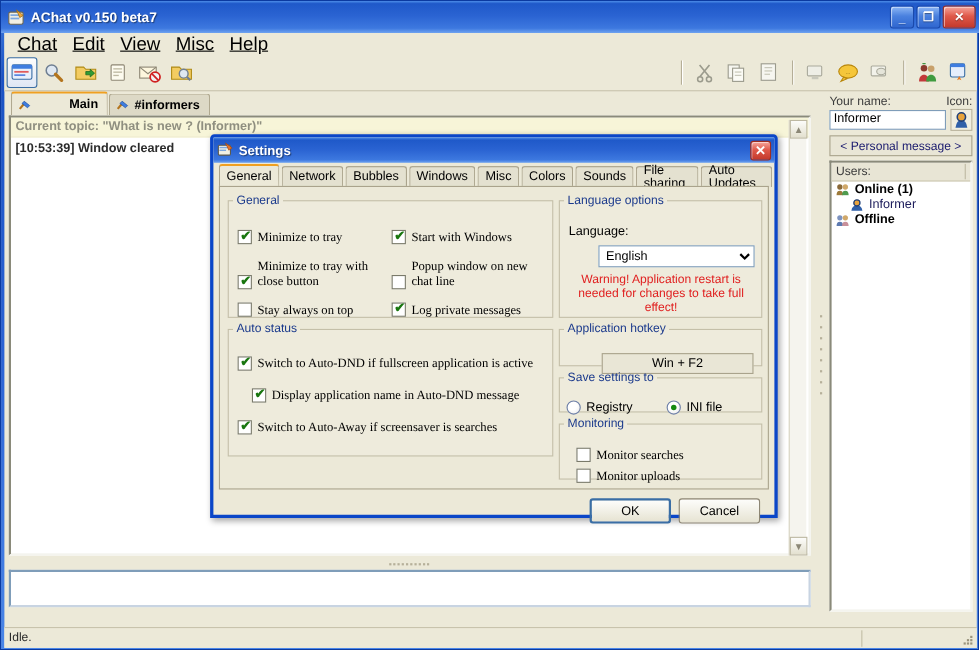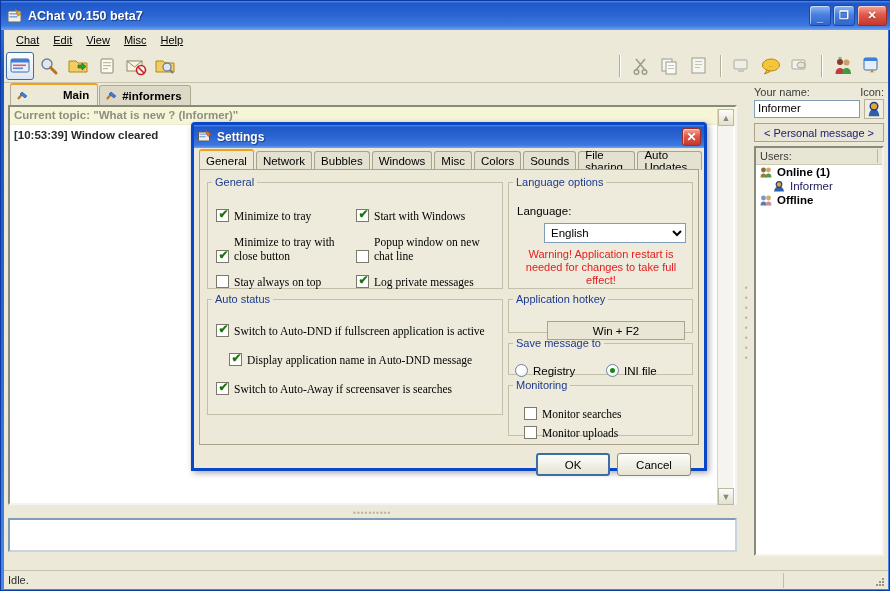--- a/index.html
+++ b/index.html
@@ -56,21 +56,21 @@
     position:absolute; left:3px; top:29px; width:884px; height:559px;
     background:#ece9d8;
   }
 
   
   #menubar {
     position:absolute; left:0; top:0; width:884px; height:20px;
     background:#ece9d8; display:flex; align-items:center; padding-left:5px;
   }
   .menu-item {
-    padding:2px 7px; font-size:11px; color:#000;
+    padding:2px 7px; font-size:17px; color:#000;
   }
   .menu-item u { text-decoration:underline; }
 
   
   #toolbar {
     position:absolute; left:0; top:20px; width:884px; height:33px;
     background:#ece9d8; border-bottom:1px solid #c8c3ac;
     display:flex; align-items:center;
   }
   .tb-group { display:flex; align-items:center; gap:1px; padding:0 2px; }
@@ -660,21 +660,21 @@
           </select>
           <div class="warn-text" style="position:absolute; left:8px; top:60px; width:168px;">Warning! Application restart is needed for changes to take full effect!</div>
         </fieldset>
 
         <fieldset class="grp" style="left:308px; top:123px; width:185px; height:40px;">
           <legend>Application hotkey</legend>
           <div class="hotkey-box" style="position:absolute; left:38px; top:16px; width:138px;">Win + F2</div>
         </fieldset>
 
         <fieldset class="grp" style="left:308px; top:167px; width:185px; height:38px;">
-          <legend>Save message to</legend>
+          <legend>Save settings to</legend>
           <div class="rb-row" style="position:absolute; left:6px; top:15px;">
             <span class="rdo"></span>
             <span>Registry</span>
           </div>
           <div class="rb-row" style="position:absolute; left:97px; top:15px;">
             <span class="rdo on"></span>
             <span>INI file</span>
           </div>
         </fieldset>
 

